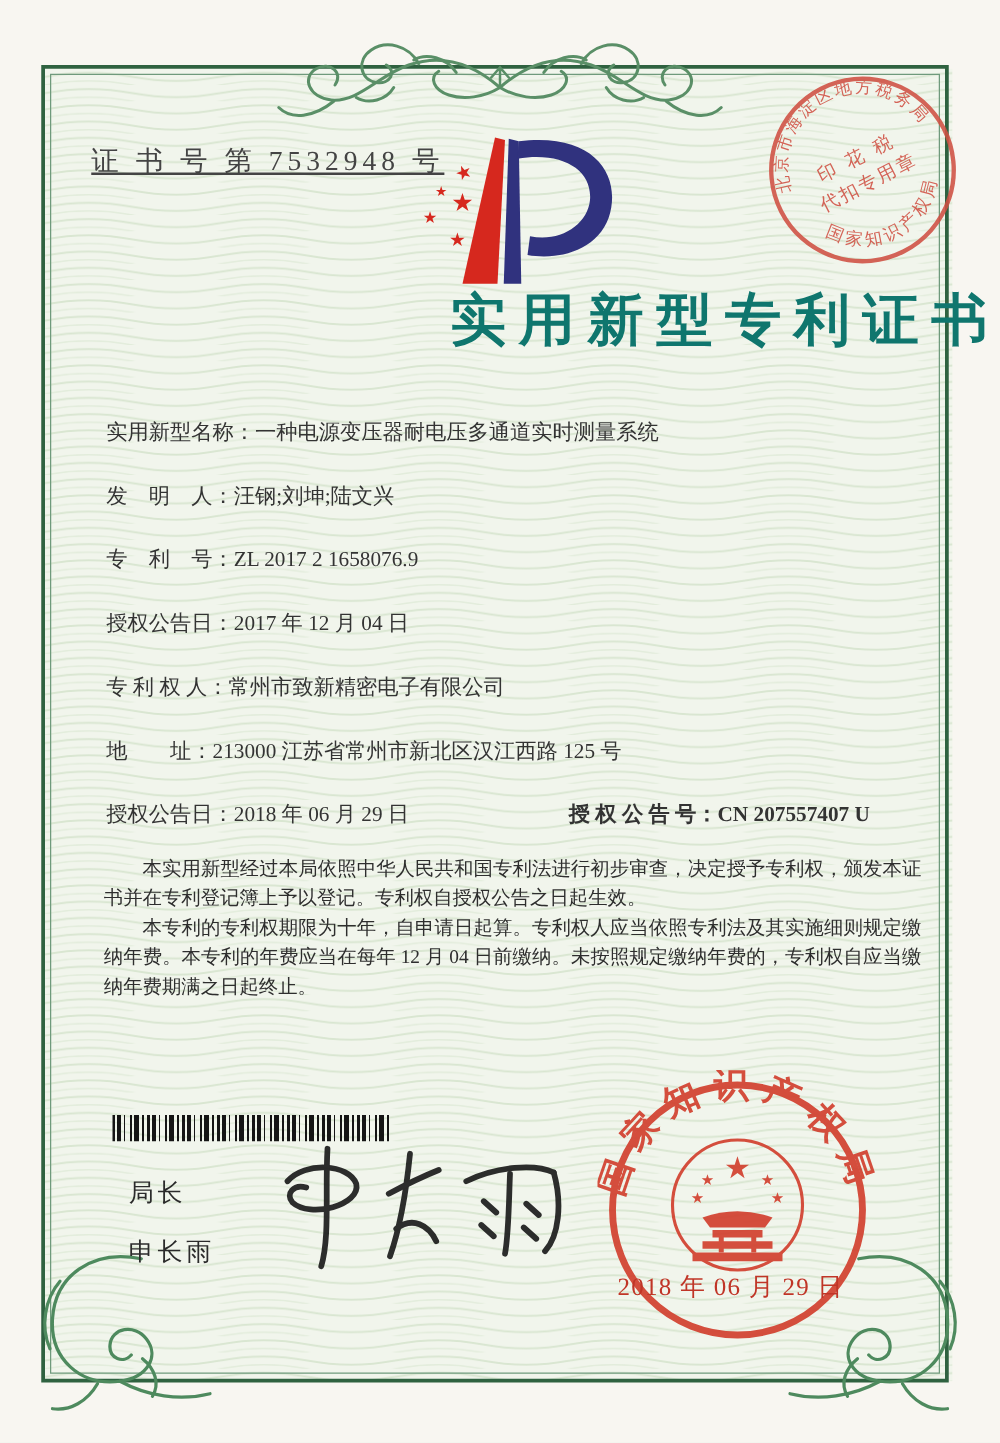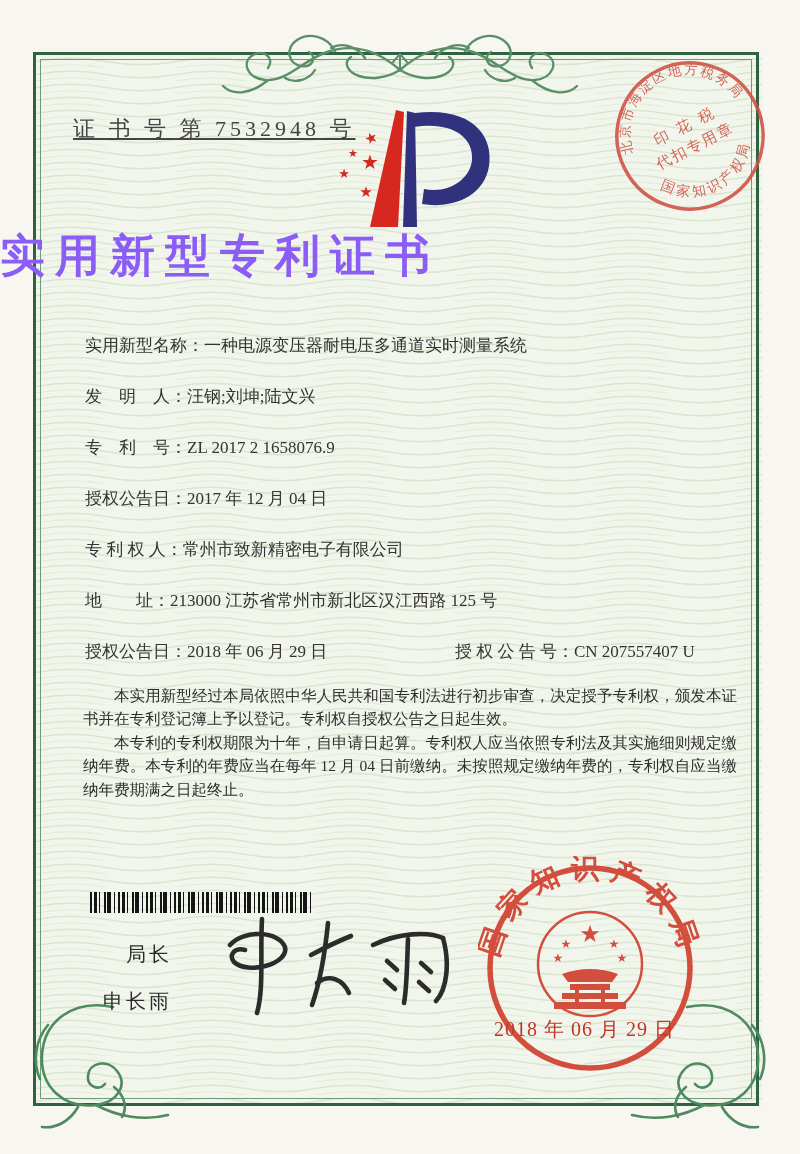--- a/index.html
+++ b/index.html
@@ -27,47 +27,47 @@
     position:absolute;left:40px;top:59px;width:712px;height:1040px;
     border:1px solid #6f9a7c;box-sizing:border-box;pointer-events:none;
   }
   .ornament{position:absolute;pointer-events:none;}
   .cert-no{
     position:absolute;left:73px;top:114px;
     font-size:22px;letter-spacing:4px;color:#444;text-decoration:underline;
   }
   .logo{position:absolute;left:320px;top:106px;}
   .title{
-    position:absolute;left:0;top:226px;width:800px;text-align:left;
-    font-size:45px;font-weight:600;letter-spacing:10px;color:#8b5cf6;
+    position:absolute;left:0;top:226px;width:800px;text-align:right;
+    font-size:45px;font-weight:600;letter-spacing:10px;color:#0f766e;
   }
   .fields{position:absolute;left:85px;top:334px;width:660px;}
   .field-row{height:51px;font-size:17px;color:#333;white-space:nowrap;}
   .field-row .lbl{display:inline-block;white-space:pre;}
   .field-row .val{white-space:pre;}
   .grant-no{
-    position:absolute;left:455px;top:640px;font-size:17px;color:#333;white-space:nowrap;
+    position:absolute;left:455px;top:640px;font-size:17px;color:#333;white-space:nowrap;font-weight:bold;
   }
   .paras{
     position:absolute;left:83px;top:684px;width:654px;
     font-size:15.5px;line-height:23.4px;color:#2e2e2e;text-align:justify;
   }
   .paras p{margin:0;text-indent:2em;}
   .barcode{
     position:absolute;left:90px;top:892px;width:222px;height:21px;
     background:repeating-linear-gradient(90deg,
       #151515 0 2px,transparent 2px 4px,
       #151515 4px 7px,transparent 7px 9px,
       #151515 9px 10px,transparent 10px 14px,
       #151515 14px 16px,transparent 16px 17px,
       #151515 17px 21px,transparent 21px 24px,
       #151515 24px 25px,transparent 25px 28px);
   }
   .official{position:absolute;left:103px;top:941px;font-size:20px;letter-spacing:3px;color:#2b2b2b;}
-  .official div{margin-bottom:20px;text-align:right;}
+  .official div{margin-bottom:20px;}
   .signature{position:absolute;left:200px;top:903px;}
   .seal-main{position:absolute;left:478px;top:856px;opacity:.92;}
   .seal-date{
     position:absolute;left:494px;top:1016px;width:200px;
     font-size:20px;color:#c03527;letter-spacing:1px;white-space:nowrap;
   }
   .seal-tax{position:absolute;left:604px;top:50px;opacity:.88;}
   .footer{
     position:absolute;left:0;top:1064px;width:800px;text-align:center;
     font-size:15px;letter-spacing:2px;color:#4a4a4a;

